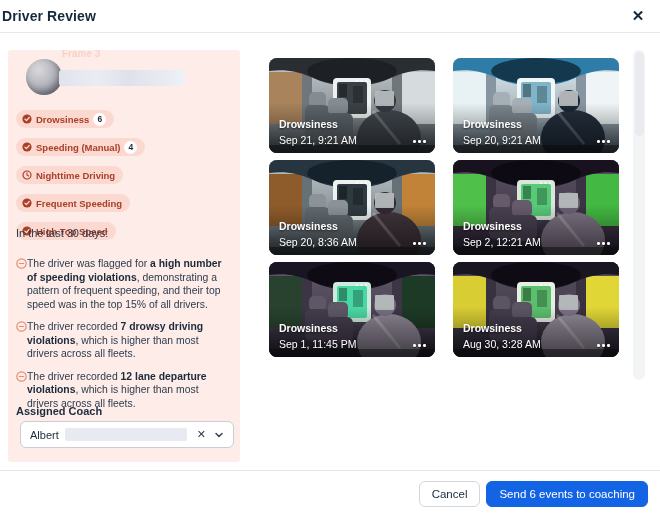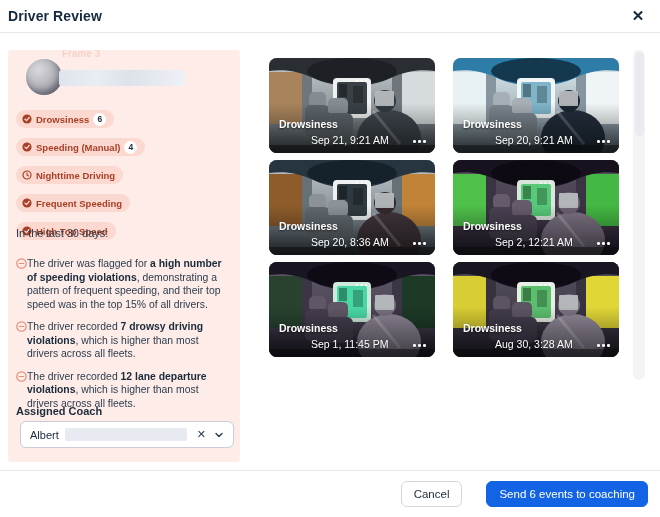--- a/index.html
+++ b/index.html
@@ -3,21 +3,21 @@
 <meta charset="utf-8">
 <style>
   * { margin:0; padding:0; box-sizing:border-box; }
   html,body { background:#fff; }
   body { font-family:"Liberation Sans", sans-serif; width:660px; height:517px; overflow:hidden; }
 
   .modal { position:relative; width:660px; height:517px; background:#fff; }
 
   
   .hdr { position:absolute; top:0; left:0; right:0; height:33px; border-bottom:1px solid var(--divider,#e7e8ea);
-         display:flex; align-items:center; padding:0 8px; }
+         display:flex; align-items:center; padding:0 2px; }
   .hdr-title { font-size:14px; font-weight:700; color:var(--navy,#16293c); letter-spacing:.1px; }
   .close-btn { position:absolute; right:10px; top:4px; width:24px; height:24px; border:none; background:transparent;
                font-size:15px; font-weight:700; color:var(--navy,#16293c); cursor:pointer; line-height:24px; }
 
   
   .panel { position:absolute; left:8px; top:50px; width:232px; height:412px;
            background:var(--panel-bg,#fdece7); border-radius:3px; overflow:hidden; }
   .watermark { position:absolute; top:-2px; left:54px; font-size:10px; font-weight:700;
                color:var(--watermark-pink,#f8d2c8); }
   .avatar { position:absolute; left:18px; top:9px; width:36px; height:36px; border-radius:50%;
@@ -51,32 +51,32 @@
   .coach-chev { display:flex; align-items:center; }
 
   
   .grid { position:absolute; left:269px; top:58px; display:grid;
           grid-template-columns:166px 166px; grid-auto-rows:95px; column-gap:18px; row-gap:7px; }
   .card { position:relative; width:166px; height:95px; border-radius:8px; overflow:hidden; cursor:pointer; background:#333; }
   .card svg.scene { position:absolute; inset:0; }
   .card .ev-label { position:absolute; left:10px; bottom:23px; font-size:10.5px; font-weight:700; color:#fff;
                     text-shadow:0 1px 2px rgba(0,0,0,.6); }
   .card .ev-time  { position:absolute; left:10px; bottom:7px;  font-size:10.5px; color:#fff;
-                    text-shadow:0 1px 2px rgba(0,0,0,.6);margin-left:32px; }
+                    text-shadow:0 1px 2px rgba(0,0,0,.6); }
   .card .dots { position:absolute; right:9px; bottom:10px; display:flex; gap:2.5px; cursor:pointer; }
   .card .dots i { width:2.6px; height:2.6px; border-radius:50%; background:#fff; box-shadow:0 1px 1px rgba(0,0,0,.5); }
 
   
   .scroll-track { position:absolute; left:633px; top:50px; width:12px; height:330px;
                   background:var(--scroll-track,#f3f4f6); border-radius:6px; }
   .scroll-thumb { position:absolute; left:1.5px; top:2px; width:9px; height:84px; border-radius:5px; background:#e9ebee; }
 
   
   .ftr { position:absolute; left:0; right:0; bottom:0; height:47px; border-top:1px solid var(--divider,#e7e8ea);
-         display:flex; align-items:center; justify-content:flex-end; gap:24px; padding-right:12px; background:#fff; }
+         display:flex; align-items:center; justify-content:flex-end; gap:6px; padding-right:12px; background:#fff; }
   .btn { height:26px; border-radius:6px; font-size:11.5px; font-family:inherit; cursor:pointer; padding:0 12px; }
   .btn-cancel { background:#fff; border:1px solid var(--cancel-border,#d3d7dd); color:var(--bold-text,#1b2b3c); }
   .btn-send { background:var(--accent-blue,#1363e5); border:1px solid var(--accent-blue,#1363e5); color:#fff; }
 </style>
 </head>
 <body>
 
 <div class="modal">
 
   <div class="hdr">

